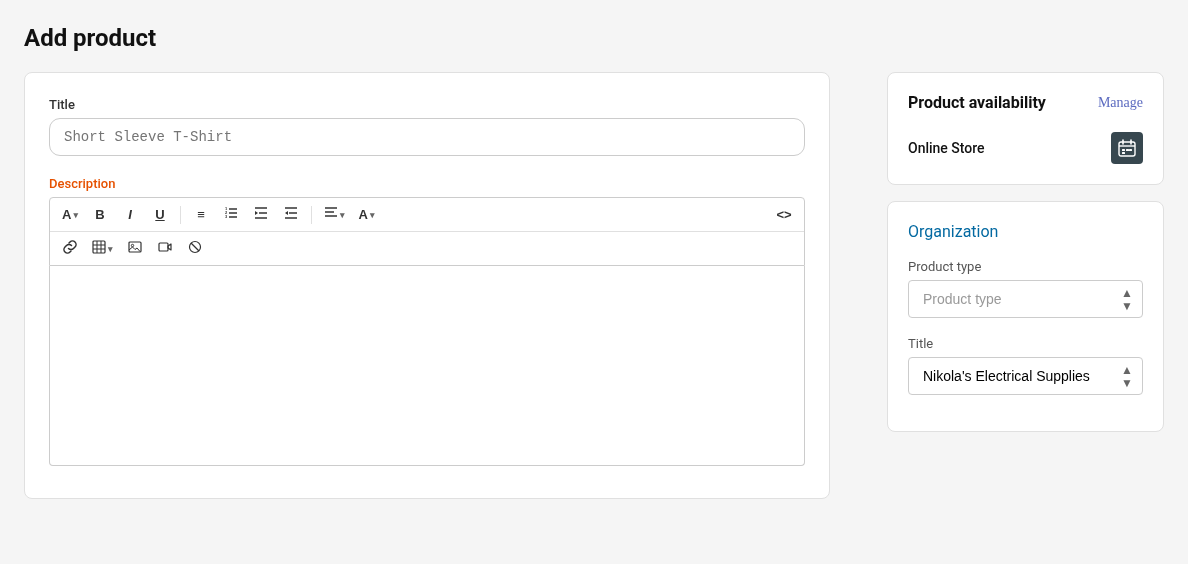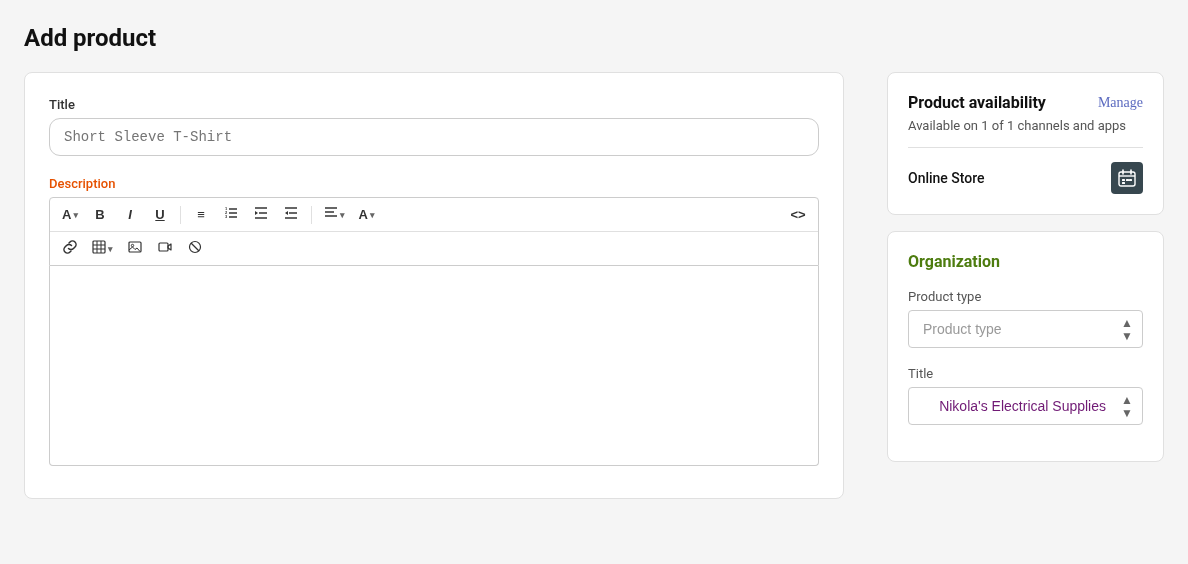--- a/index.html
+++ b/index.html
@@ -11,21 +11,21 @@
       color: #212121;
     }
     h1 {
       font-size: 24px;
       font-weight: 700;
       margin-bottom: 20px;
       color: #111;
     }
     .main-layout {
       display: flex;
-      gap: 0;
+      gap: 14px;
       align-items: flex-start;
     }
     .left-panel {
       flex: 1;
       background: #fff;
       border-radius: 8px;
       padding: 24px;
       border: 1px solid #e0e0e0;
     }
     .right-panel {
@@ -164,22 +164,22 @@
       display: flex;
       align-items: center;
       justify-content: center;
       color: #fff;
       font-size: 16px;
     }
 
     
     .org-title {
       font-size: 16px;
-      font-weight: 700;
-      color: #4d7c0f;
+      font-weight: 400;
+      color: #0369a1;
       margin-bottom: 16px;
     }
     .org-field {
       margin-bottom: 16px;
       margin-top: 18px;
     }
     .org-label {
       font-size: 13px;
       color: #555;
       margin-bottom: 6px;
@@ -356,21 +356,20 @@
     </div>
   </div>
 
   <div class="right-panel">
 
     <div class="card">
       <div class="availability-header">
         <span class="availability-title">Product availability</span>
         <a class="manage-link">Manage</a>
       </div>
-      <div class="availability-sub">Available on 1 of 1 channels and apps</div>
       <div class="channel-row">
         <span class="channel-name">Online Store</span>
         <div class="calendar-icon">
           <svg width="18" height="18" viewBox="0 0 18 18" fill="none">
             <rect x="1" y="3" width="16" height="14" rx="2" stroke="#fff" stroke-width="1.4"></rect>
             <line x1="1" y1="7" x2="17" y2="7" stroke="#fff" stroke-width="1.4"></line>
             <line x1="5" y1="1" x2="5" y2="5" stroke="#fff" stroke-width="1.6" stroke-linecap="round"></line>
             <line x1="13" y1="1" x2="13" y2="5" stroke="#fff" stroke-width="1.6" stroke-linecap="round"></line>
             <rect x="4" y="10" width="3" height="2" rx="0.5" fill="#fff"></rect>
             <rect x="8" y="10" width="3" height="2" rx="0.5" fill="#fff"></rect>
@@ -391,21 +390,21 @@
           <div class="select-arrow">
             <span>▲</span>
             <span>▼</span>
           </div>
         </div>
       </div>
 
       <div class="org-field">
         <label class="org-label">Title</label>
         <div class="select-wrapper">
-          <select class="select-input has-value" style="color: #701a75; text-align: right;"><option value="nikolas">Nikola's Electrical Supplies</option></select>
+          <select class="select-input has-value" style="color: #000000;"><option value="nikolas">Nikola's Electrical Supplies</option></select>
           <div class="select-arrow">
             <span>▲</span>
             <span>▼</span>
           </div>
         </div>
       </div>
     </div>
 
   </div>
 </div>

